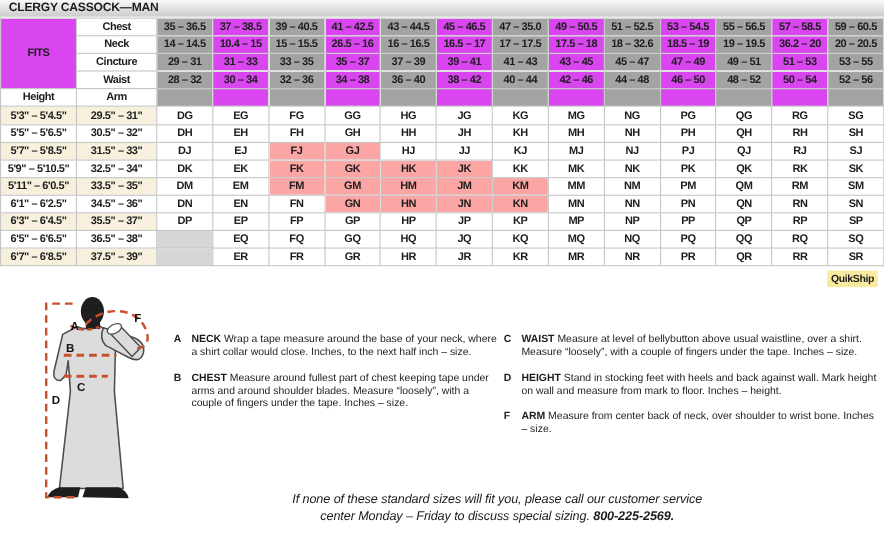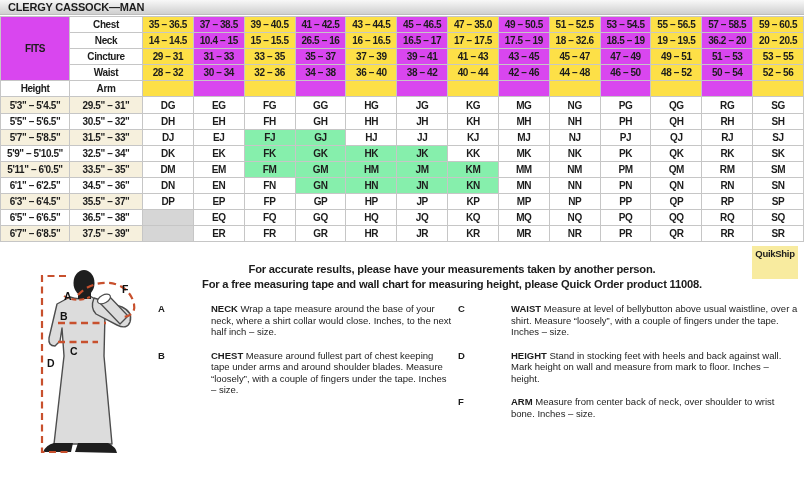--- a/index.html
+++ b/index.html
@@ -21,52 +21,52 @@
     position:absolute; top:16px; left:0; width:804px;
     border-collapse:collapse; table-layout:fixed;
   }
   table.size-table td {
     border:1px solid #c6c6c6; height:16.1px; padding:0;
     font-size:10px; font-weight:bold; text-align:center;
     letter-spacing:-0.4px; white-space:nowrap; overflow:hidden; color:#1c1c1c;
   }
   td.fits-cell  { background:#d946ef; font-size:11px; letter-spacing:0.5px; }
   td.fits-row-label { text-align:right; padding-right:6px; font-size:10.5px; background:#fff; }
-  td.codd { background:#fde047;margin-top:12px; }
+  td.codd { background:#a3a3a3;margin-top:12px; }
   td.ceven { background:#d946ef; }
   td.hdr-height { text-align:left; padding-left:5px; font-size:10.5px; background:#fff; }
   td.hdr-arm { font-size:10.5px; background:#fff; }
   td.rodd { background:#f6f0dd; }
   td.reven { background:#fff; }
   td.height-cell { text-align:left; padding-left:5px; }
   td.plain { background:#fff; }
-  td.qs { background:#86efac; }
+  td.qs { background:#fca5a5; }
   td.empty { background:#d6d6d6; }
   
   .quikship-tag {
-    position:absolute; top:246px; right:6px; width:46px; height:33px;
+    position:absolute; top:246px; right:6px; width:46px; height:15px;
     background:#f8eb9f; font-weight:bold; font-size:9.5px; line-height:15px;
     text-align:center; letter-spacing:-0.3px;
   }
   
   .notice {
     position:absolute; top:262px; left:100px; width:704px;
     text-align:center; font-weight:bold; font-size:11.2px; line-height:14.5px;
     letter-spacing:-0.2px;
   }
   
   .figure-wrap { position:absolute; left:12px; top:268px; width:150px; height:192px; }
   .fig-label { font-family:"Liberation Sans", sans-serif; font-weight:bold; font-size:10.5px; fill:#111; }
   
   .instr-col { position:absolute; top:303px; font-size:9.5px; line-height:11.5px; }
   .instr-col.left  { left:158px; width:296px; }
   .instr-col.right { left:458px; width:340px; }
   .instr { display:flex; margin-bottom:12px; }
   .instr .ltr { font-weight:bold; width:16px; flex:0 0 16px; }
-  .instr p { flex:1;margin-left:37px; }
+  .instr p { flex:1; }
   .instr .term { font-weight:bold; }
   
   .footer-note {
     position:absolute; top:447px; left:100px; width:704px;
     text-align:center; font-style:italic; font-size:11.5px; line-height:15.5px;
     letter-spacing:-0.1px;
   }
   .footer-note b { font-weight:bold; }
 </style>
 </head>
@@ -102,21 +102,21 @@
         </tr>
         <tr>
           <td class="fits-row-label">Neck</td>
           <td class="codd">14 – 14.5</td>
           <td class="ceven">10.4 – 15</td>
           <td class="codd">15 – 15.5</td>
           <td class="ceven">26.5 – 16</td>
           <td class="codd">16 – 16.5</td>
           <td class="ceven">16.5 – 17</td>
           <td class="codd">17 – 17.5</td>
-          <td class="ceven">17.5 – 19</td>
+          <td class="ceven">17.5 – 18</td>
           <td class="codd">18 – 32.6</td>
           <td class="ceven">18.5 – 19</td>
           <td class="codd">19 – 19.5</td>
           <td class="ceven">36.2 – 20</td>
           <td class="codd">20 – 20.5</td>
         </tr>
         <tr>
           <td class="fits-row-label">Cincture</td>
           <td class="codd">29 – 31</td>
           <td class="ceven">31 – 33</td>
@@ -316,24 +316,20 @@
           <td class="plain">PR</td>
           <td class="plain">QR</td>
           <td class="plain">RR</td>
           <td class="plain">SR</td>
         </tr>
       </tbody>
   </table>
 
   <div class="quikship-tag">QuikShip</div>
 
-  <div class="notice">
-    <div>For accurate results, please have your measurements taken by another person.</div>
-    <div>For a free measuring tape and wall chart for measuring height, please Quick Order product 11008.</div>
-  </div>
 
   <div class="figure-wrap">
     <svg width="150" height="192" viewBox="0 0 150 192">
 
       <path d="M58,29 L45,36 L37,70 Q36,78 43,78 L48,73 L50,60 L52,88 L42,176 L100,176 L92,88 L93,46 L86,33 L78,28 Q68,33 58,29 Z" fill="#dcdcdc" stroke="#4d4d4d" stroke-width="1.4" stroke-linejoin="round"></path>
 
       <path d="M82,30 L110,39 Q121,44 118,54 Q115,62 105,57 L84,46 Q78,40 82,30 Z" fill="#dcdcdc" stroke="#4d4d4d" stroke-width="1.4" stroke-linejoin="round"></path>
       <path d="M116,48 L96,27 L88,35 L108,56 Z" fill="#dcdcdc" stroke="#4d4d4d" stroke-width="1.3" stroke-linejoin="round"></path>
       <ellipse cx="92" cy="31" rx="7" ry="4" transform="rotate(-28 92 31)" fill="#ffffff" stroke="#4d4d4d" stroke-width="1.2"></ellipse>
 
@@ -376,14 +372,18 @@
     <div class="instr">
       <span class="ltr">D</span>
       <p><span class="term">HEIGHT</span> <span>Stand in stocking feet with heels and back against wall. Mark height on wall and measure from mark to floor. Inches – height.</span></p>
     </div>
     <div class="instr">
       <span class="ltr">F</span>
       <p><span class="term">ARM</span> <span>Measure from center back of neck, over shoulder to wrist bone. Inches – size.</span></p>
     </div>
   </div>
 
+  <div class="footer-note">
+    <div>If none of these standard sizes will fit you, please call our customer service</div>
+    <div><span>center Monday – Friday to discuss special sizing.</span> <b>800-225-2569.</b></div>
+  </div>
 
 </div>
 
 </body></html>

